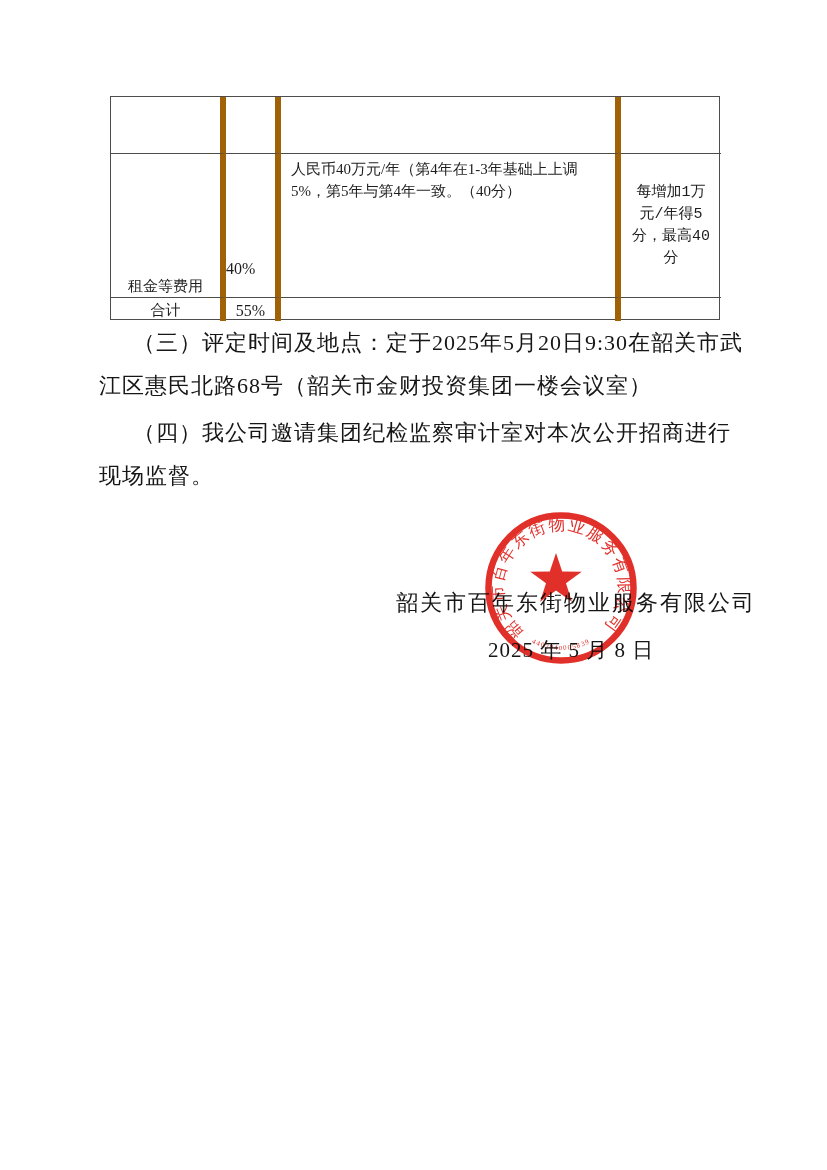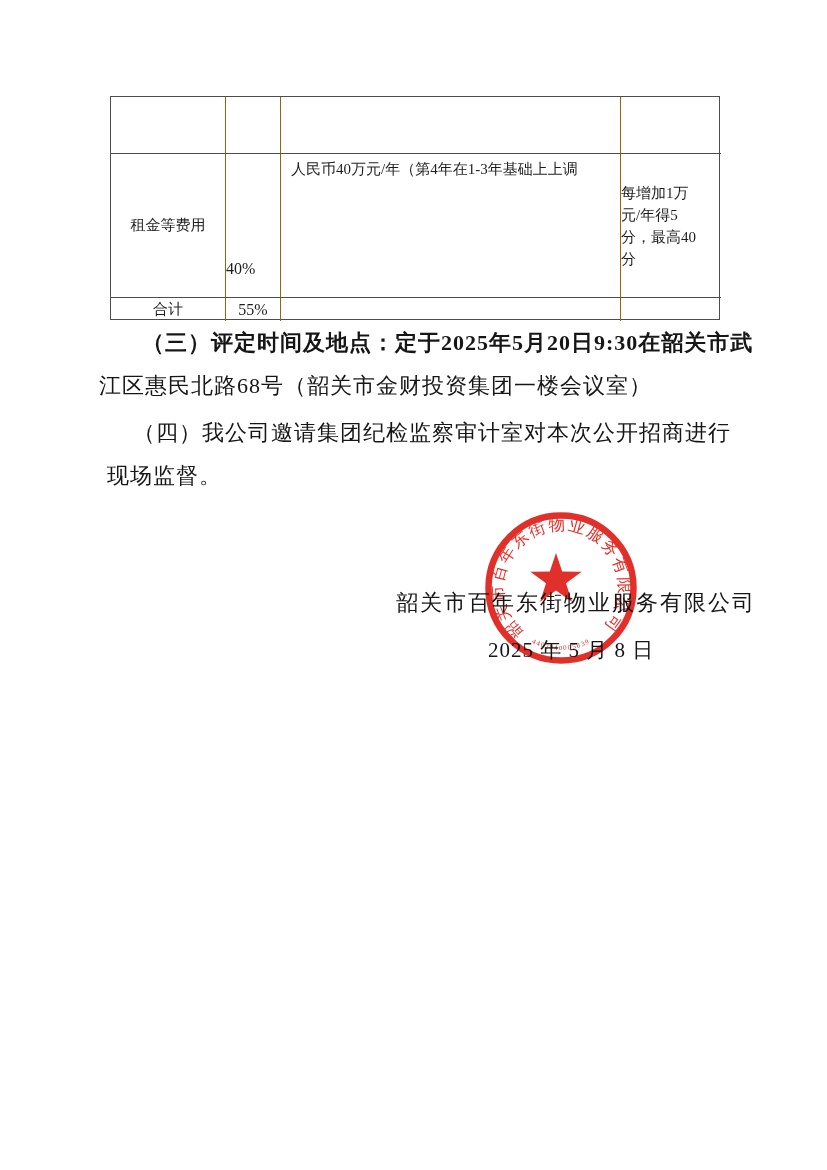--- a/index.html
+++ b/index.html
@@ -17,32 +17,32 @@
     position:absolute;left:110px;top:96px;
     width:610px;height:224px;
     display:grid;
     grid-template-columns:115px 55px 340px 100px;
     grid-template-rows:57px 144px 23px;
     border:1px solid #4d4d4d;
     box-sizing:border-box;
   }
   .cell{
     box-sizing:border-box;
-    border-right:1px solid #a16207;
+    border-right:6px solid #a16207;
     border-bottom:1px solid #4d4d4d;
     font-size:15px;
     line-height:21px;
     overflow:hidden;
   }
   .cell.last-col{border-right:none;}
   .cell.last-row{border-bottom:none;}
-  .cell.center{display:flex;align-items:center;justify-content:center;}
+  .cell.center{display:flex;align-items:flex-end;justify-content:center;}
   .cell.bottom-center{display:flex;align-items:flex-end;justify-content:flex-start;padding-bottom:18px;}
   .cell.top-left{padding:4px 10px 0 10px;text-align:left;line-height:22px;}
-  .cell.mid-center{display:flex;flex-direction:column;align-items:flex-start;justify-content:center;text-align:center;line-height:22px;}
+  .cell.mid-center{display:flex;flex-direction:column;align-items:center;justify-content:center;text-align:center;line-height:22px;font-family:Liberation Mono, monospace;}
   .cell .num{font-size:16px;}
   
   .doc-line{
     position:absolute;
     font-size:22px;
     line-height:26px;
     letter-spacing:1px;
     white-space:nowrap;
     color:#161616;
   }
@@ -76,40 +76,41 @@
     <div class="cell center last-col"></div>
 
     <div class="cell center">
       <span>租金等费用</span>
     </div>
     <div class="cell bottom-center">
       <span class="num">40%</span>
     </div>
     <div class="cell top-left">
       <div>人民币40万元/年（第4年在1-3年基础上上调</div>
+      <div>5%，第5年与第4年一致。（40分）</div>
     </div>
     <div class="cell mid-center last-col">
       <div>每增加1万</div>
       <div>元/年得5</div>
       <div>分，最高40</div>
       <div>分</div>
     </div>
 
     <div class="cell center last-row">合计</div>
     <div class="cell center last-row">
         <span class="num">55%</span>
       </div>
     <div class="cell center last-row"></div>
     <div class="cell center last-row last-col"></div>
   </div>
 
-  <div class="doc-line" style="left:142px;top:330px;font-weight:bold;">（三）评定时间及地点：定于2025年5月20日9:30在韶关市武</div>
+  <div class="doc-line" style="left:133px;top:330px;">（三）评定时间及地点：定于2025年5月20日9:30在韶关市武</div>
   <div class="doc-line" style="left:99px;top:373px;text-align:right;">江区惠民北路68号（韶关市金财投资集团一楼会议室）</div>
   <div class="doc-line" style="left:133px;top:420px;text-align:right;">（四）我公司邀请集团纪检监察审计室对本次公开招商进行</div>
-  <div class="doc-line" style="left:99px;top:463px;margin-left:8px;">现场监督。</div>
+  <div class="doc-line" style="left:99px;top:463px;">现场监督。</div>
 
   <div class="company-line">韶关市百年东街物业服务有限公司</div>
   <div class="date-line">2025 年 5 月 8 日</div>
 
   <svg class="company-seal" viewBox="0 0 170 170" xmlns="http://www.w3.org/2000/svg">
     <defs>
       <path id="ringTextPath" d="M 47.7 129.4 A 58 58 0 1 1 122.3 129.4" fill="none"></path>
       <path id="serialPath" d="M 34.2 120.6 A 62 62 0 0 0 135.8 120.6" fill="none"></path>
     </defs>
     <circle cx="85" cy="85" r="72.5" fill="none" stroke="#e0241e" stroke-width="6.5"></circle>

